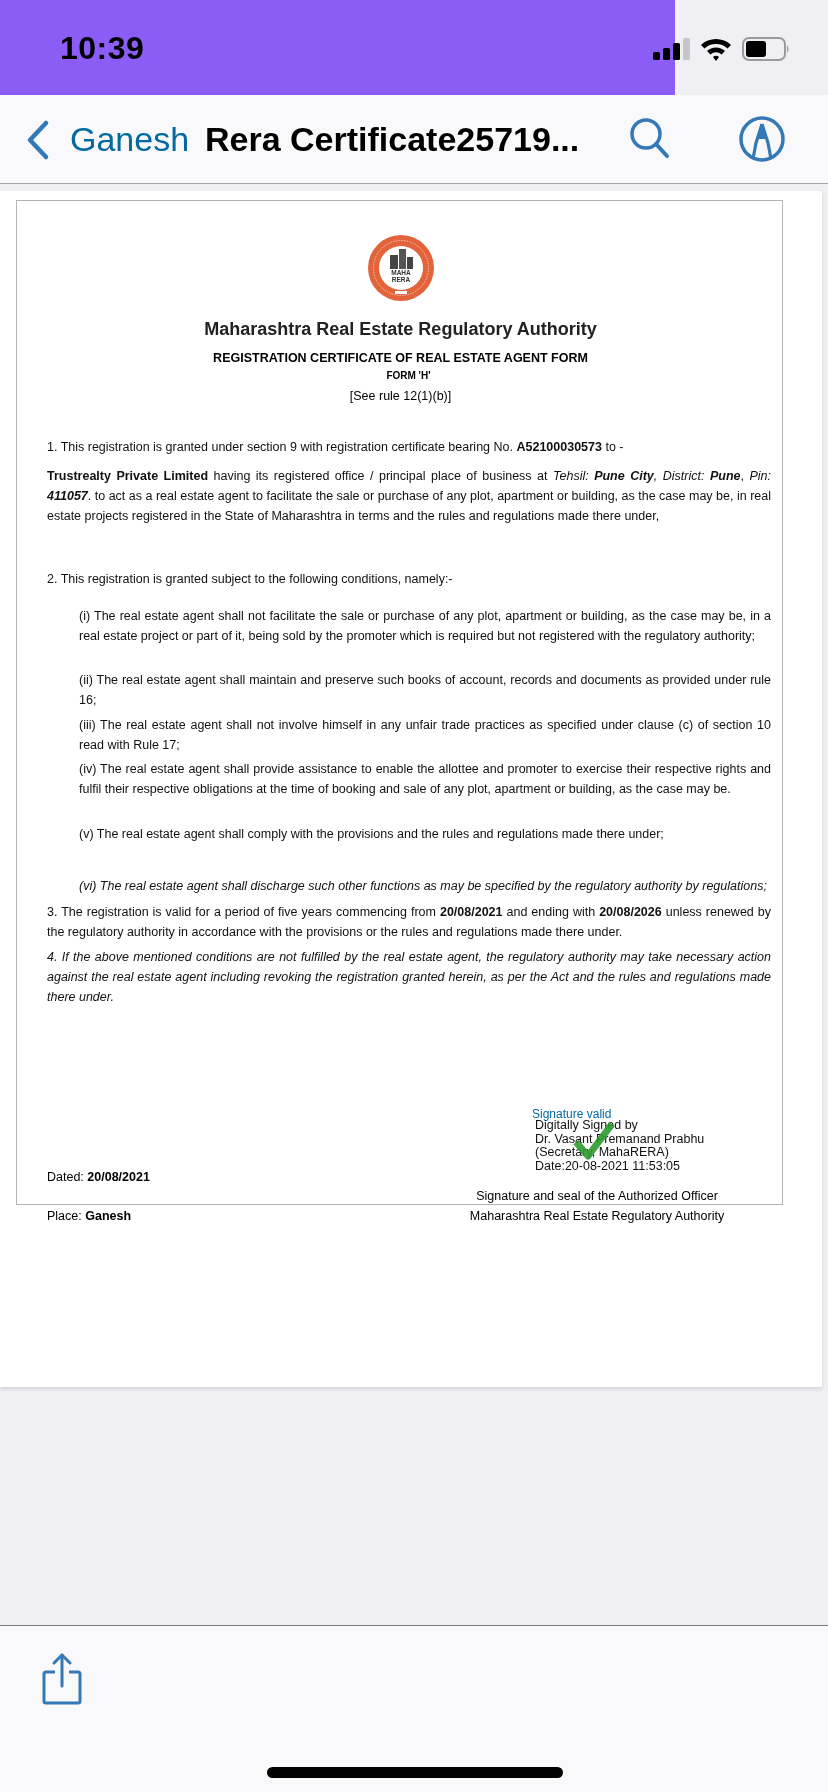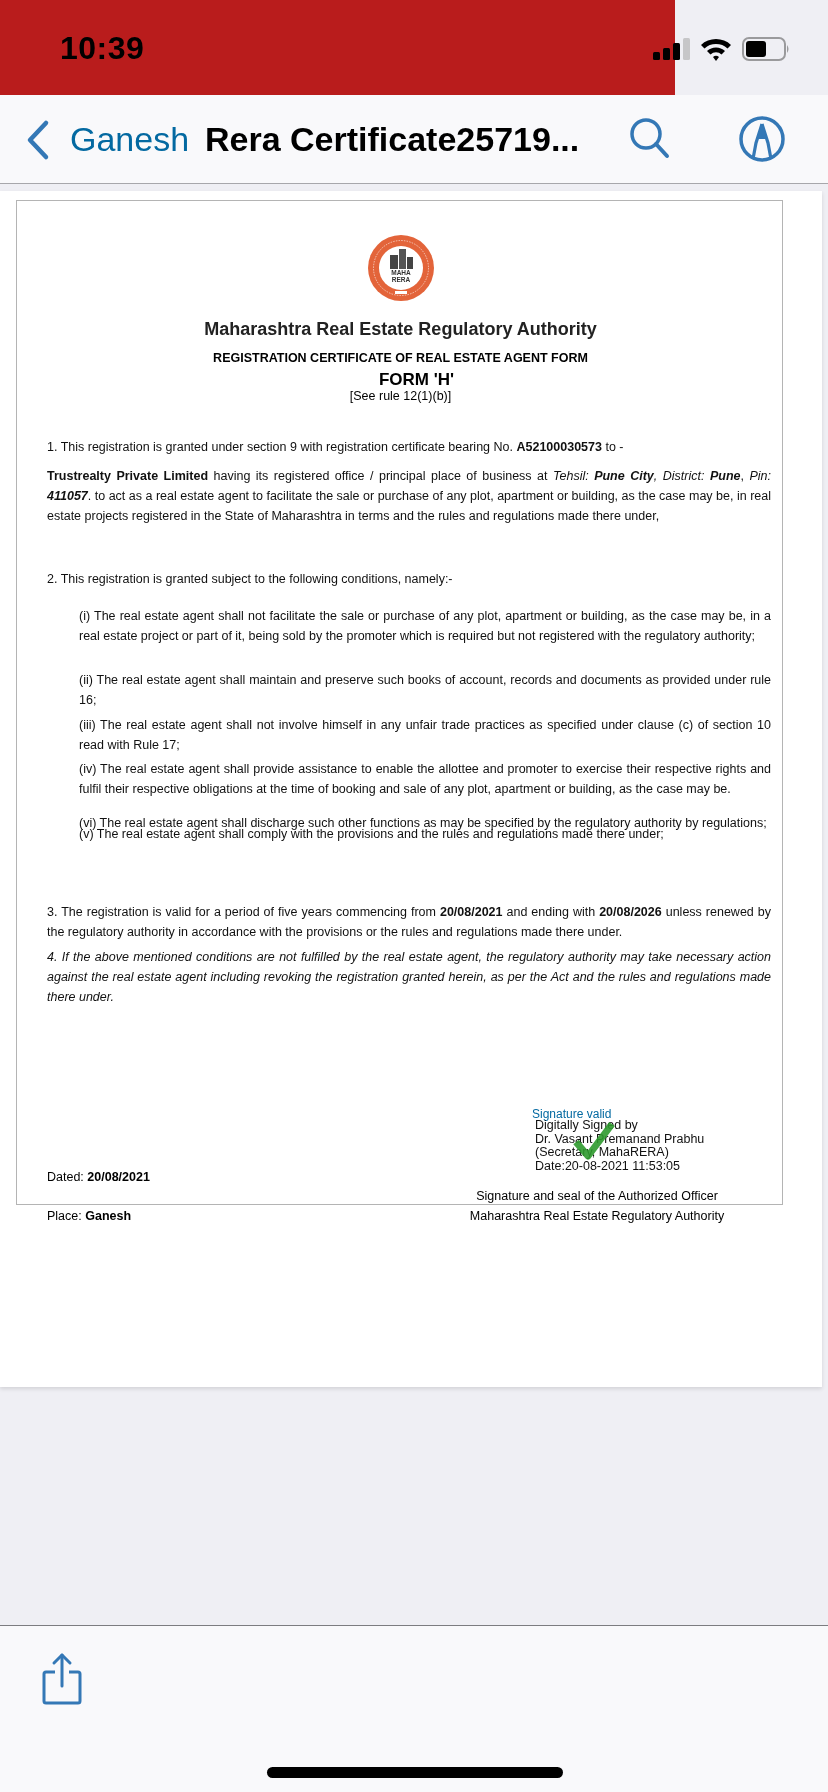--- a/index.html
+++ b/index.html
@@ -1,38 +1,38 @@
 <!DOCTYPE html>
 <html><head>
 <meta charset="utf-8">
 <style>
   * { box-sizing: border-box; margin: 0; padding: 0; }
   html, body { width: 828px; height: 1792px; overflow: hidden; }
   body { background: #efeff4; font-family: "Liberation Sans", sans-serif; position: relative; color: #000; }
 
-  .statusbar { position: absolute; left: 0; top: 0; width: 675px; height: 95px; background: #b91c1c; }
+  .statusbar { position: absolute; left: 0; top: 0; width: 675px; height: 95px; background: #8b5cf6; }
   .time { position: absolute; left: 60px; top: 30px; font-size: 32px; font-weight: 600; letter-spacing: 0.5px; font-family: "Liberation Sans", sans-serif; }
   .signal { position: absolute; left: 653px; top: 38px; width: 40px; height: 22px; }
   .wifi { position: absolute; left: 699px; top: 36px; width: 34px; height: 26px; }
   .battery { position: absolute; left: 742px; top: 37px; width: 48px; height: 24px; }
 
   .navbar { position: absolute; left: 0; top: 95px; width: 828px; height: 89px; background: #f9f9fb; border-bottom: 1px solid #a7a7ab; }
   .back { position: absolute; left: 24px; top: 24px; width: 28px; height: 42px; cursor: pointer; }
   .back-label { position: absolute; left: 70px; top: 25px; font-size: 34px; color: #0369a1; cursor: pointer; }
   .doc-title { position: absolute; left: 205px; top: 25px; font-size: 34px; font-weight: bold; color: #000; white-space: nowrap; }
   .search-btn { position: absolute; left: 626px; top: 20px; width: 48px; height: 48px; cursor: pointer; }
   .markup-btn { position: absolute; left: 738px; top: 20px; width: 48px; height: 48px; cursor: pointer; }
 
   .page { position: absolute; left: 0; top: 191px; width: 822px; height: 1196px; background: #fff; box-shadow: 0 2px 4px rgba(0,0,0,0.12); }
   .frame { position: absolute; left: 16px; top: 9px; width: 767px; height: 1005px; border: 1.5px solid #b4b4b4; }
 
   .logo { position: absolute; left: 349px; top: 32px; width: 70px; height: 70px; }
   .org-name { position: absolute; left: 0; width: 767px; top: 118px; text-align: center; font-size: 18px; font-weight: bold; color: #222; }
   .cert-title { position: absolute; left: 0; width: 767px; top: 150px; text-align: center; font-size: 12.5px; font-weight: bold; }
-  .form-h { position: absolute; left: 16px; width: 767px; top: 169px; text-align: center; font-size: 17px; font-weight: bold; }
+  .form-h { position: absolute; left: 8px; width: 767px; top: 169px; text-align: center; font-size: 10px; font-weight: bold; }
   .see-rule { position: absolute; left: 0; width: 767px; top: 188px; text-align: center; font-size: 12.5px; }
 
   .body-text { position: absolute; left: 30px; width: 724px; font-size: 12.5px; line-height: 20px; color: #111; text-align: justify; }
   .sub { position: absolute; left: 62px; width: 692px; font-size: 12.5px; line-height: 20px; color: #111; text-align: justify; }
   b.strong { font-weight: bold; margin-top: 48px; }
   i.it { font-style: italic; }
 
   .sig-valid { position: absolute; left: 515px; top: 906px; font-size: 12px; color: #0369a1; }
   .sig-block { position: absolute; left: 518px; top: 918px; font-size: 12.5px; line-height: 13.5px; color: #111; }
   .check { position: absolute; left: 555px; top: 917px; width: 44px; height: 44px; }
@@ -116,21 +116,21 @@
       <i class="it">Pin: </i><b class="strong"><i class="it">411057</i></b><span>. to act as a real estate agent to facilitate the sale or purchase of any plot, apartment or building, as the case may be, in real estate projects registered in the State of Maharashtra in terms and the rules and regulations made there under,</span>
     </div>
 
     <div class="body-text" style="top:368px;">2. This registration is granted subject to the following conditions, namely:-</div>
 
     <div class="sub" style="top:405px;">(i) The real estate agent shall not facilitate the sale or purchase of any plot, apartment or building, as the case may be, in a real estate project or part of it, being sold by the promoter which is required but not registered with the regulatory authority;</div>
     <div class="sub" style="top:469px;">(ii) The real estate agent shall maintain and preserve such books of account, records and documents as provided under rule 16;</div>
     <div class="sub" style="top:514px;">(iii) The real estate agent shall not involve himself in any unfair trade practices as specified under clause (c) of section 10 read with Rule 17;</div>
     <div class="sub" style="top:623px;">(v) The real estate agent shall comply with the provisions and the rules and regulations made there under;</div>
     <div class="sub" style="top:558px;">(iv) The real estate agent shall provide assistance to enable the allottee and promoter to exercise their respective rights and fulfil their respective obligations at the time of booking and sale of any plot, apartment or building, as the case may be.</div>
-    <div class="sub" style="top:612px;">(vi) The real estate agent shall discharge such other functions as may be specified by the regulatory authority by regulations;</div>
+    <div class="sub" style="top:675px;font-style:italic;">(vi) The real estate agent shall discharge such other functions as may be specified by the regulatory authority by regulations;</div>
 
     <div class="body-text" style="top:701px;">
       <span>3. The registration is valid for a period of five years commencing from </span><b class="strong">20/08/2021</b><span> and ending with </span><b class="strong">20/08/2026</b><span> unless renewed by the regulatory authority in accordance with the provisions or the rules and regulations made there under.</span>
     </div>
 
     <div class="body-text" style="top:746px;font-style:italic;">4. If the above mentioned conditions are not fulfilled by the real estate agent, the regulatory authority may take necessary action against the real estate agent including revoking the registration granted herein, as per the Act and the rules and regulations made there under.</div>
 
     <div class="sig-valid">Signature valid</div>
     <div class="sig-block">
       <div>Digitally Signed by</div>

